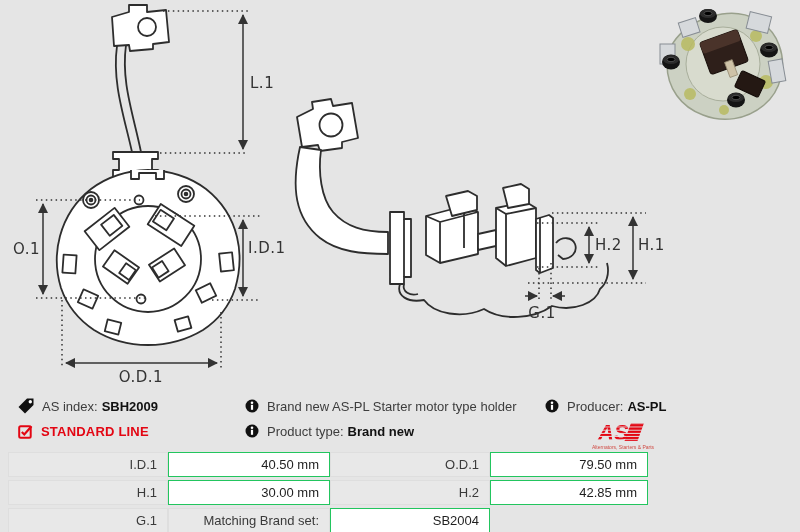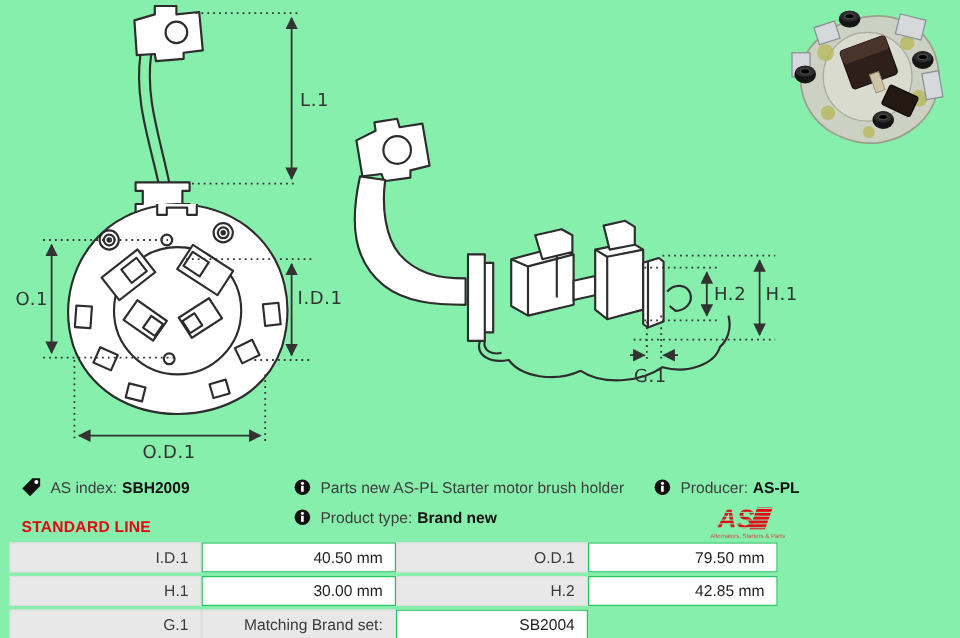--- a/index.html
+++ b/index.html
@@ -1,16 +1,16 @@
 <!DOCTYPE html>
 <html><head>
 <meta charset="utf-8">
 <style>
   html,body{margin:0;padding:0;background:#fff;}
-  .page{position:relative;width:800px;height:532px;background:#86efac;overflow:hidden;
+  .page{position:relative;width:800px;height:532px;background:#e5e5e5;overflow:hidden;
         font-family:"Liberation Sans",sans-serif;}
   svg{display:block;}
   
   .diagram{position:absolute;left:0;top:0;}
   .dim-text{font-family:"DejaVu Sans",sans-serif;font-size:15px;fill:#333;letter-spacing:.5px;}
   
   .photo{position:absolute;left:652px;top:2px;}
   
   .info-item{position:absolute;display:flex;align-items:center;gap:8px;height:16px;
              font-size:13px;color:#3d3d3d;white-space:nowrap;}
@@ -225,35 +225,35 @@
     <svg width="16" height="16" viewBox="0 0 16 16">
       <path d="M0.5,9 L9,0.5 L15.5,0.5 L15.5,7 L7,15.5 Z" fill="#111"></path>
       <circle cx="12.3" cy="3.7" r="1.7" fill="#fff"></circle>
     </svg>
     <span class="txtpair">
       <span>AS index:</span>
       <span class="bold">SBH2009</span>
     </span>
   </div>
 
-  <div class="info-item red" style="left:18px;top:423px;flex-direction:column;">
+  <div class="info-item red" style="left:18px;top:423px;">
     <svg width="15" height="15" viewBox="0 0 15 15">
       <rect x="1.2" y="2.2" width="11.5" height="11.5" rx="1.5" fill="none" stroke="#e30613" stroke-width="2"></rect>
       <path d="M3.8,8 L6.3,10.5 L13.5,2.2" fill="none" stroke="#e30613" stroke-width="2.2"></path>
     </svg>
     <span>STANDARD LINE</span>
   </div>
 
   <div class="info-item" style="left:245px;top:398px;">
     <svg width="14" height="14" viewBox="0 0 14 14">
       <circle cx="7" cy="7" r="6.5" fill="#111"></circle>
       <circle cx="7" cy="3.8" r="1.3" fill="#fff"></circle>
       <rect x="5.9" y="5.8" width="2.2" height="5" fill="#fff"></rect>
     </svg>
-    <span>Parts new AS-PL Starter motor brush holder</span>
+    <span>Brand new AS-PL Starter motor type holder</span>
   </div>
 
   <div class="info-item" style="left:245px;top:423px;">
     <svg width="14" height="14" viewBox="0 0 14 14">
       <circle cx="7" cy="7" r="6.5" fill="#111"></circle>
       <circle cx="7" cy="3.8" r="1.3" fill="#fff"></circle>
       <rect x="5.9" y="5.8" width="2.2" height="5" fill="#fff"></rect>
     </svg>
     <span class="txtpair">
       <span>Product type:</span>

